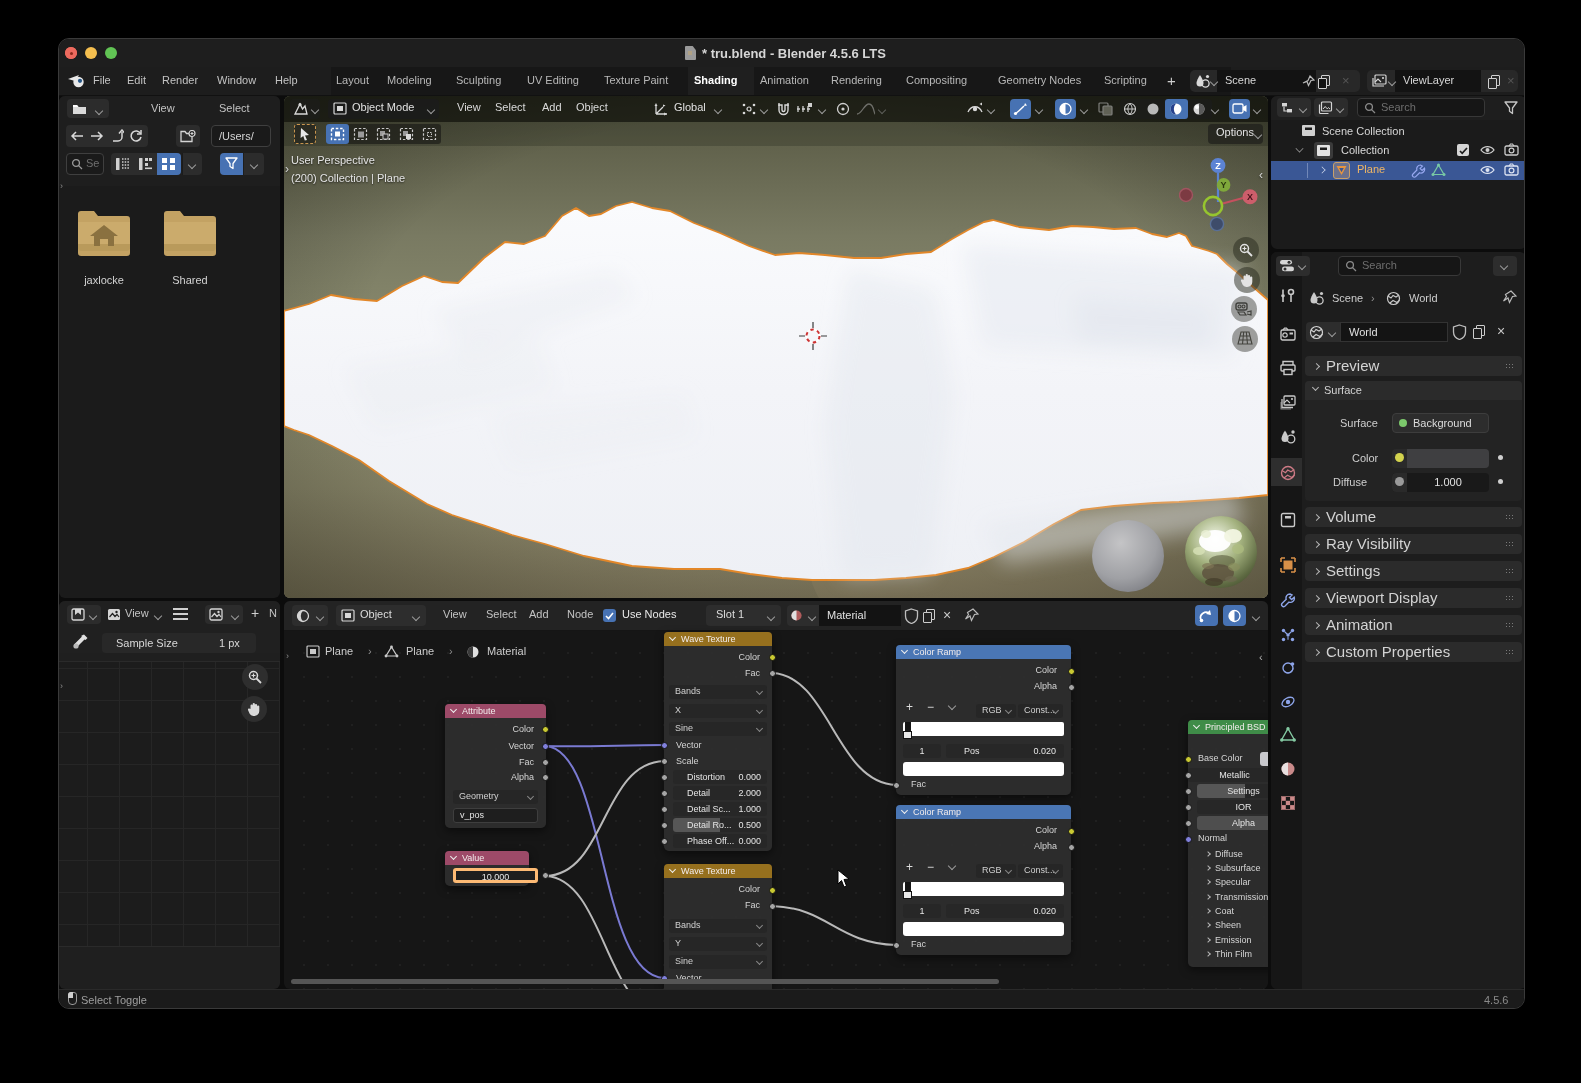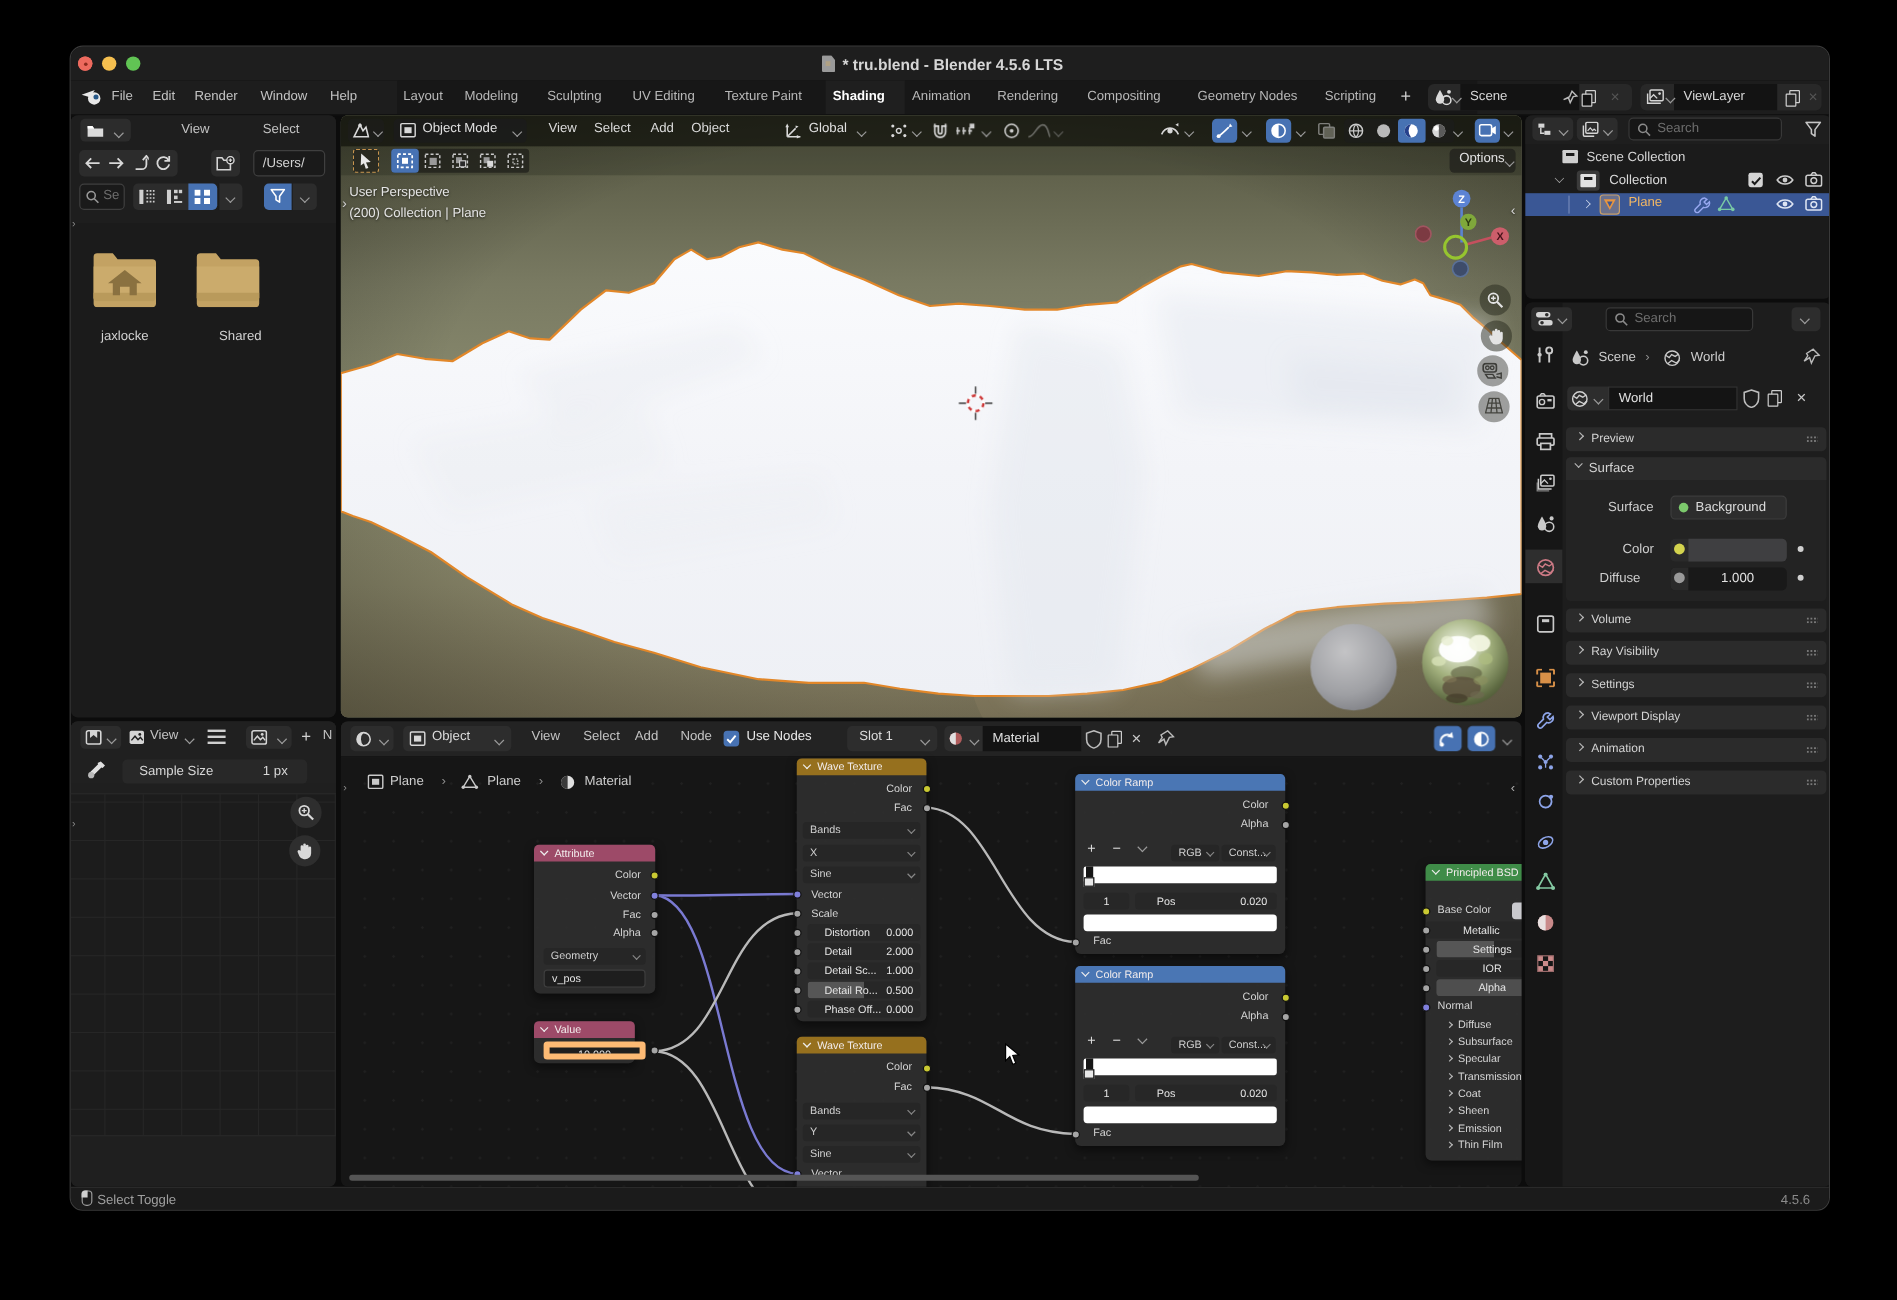--- a/index.html
+++ b/index.html
@@ -9,21 +9,21 @@
 .txt{color:#c3c3c3;font-size:11px;white-space:nowrap}
 .btxt{color:#b8b8b8;font-size:11px;white-space:nowrap}
 .ed{position:absolute;border-radius:6px;overflow:hidden}
 .chev{width:8px;height:8px}.chev:after{content:"";position:absolute;left:1px;top:1px;width:5px;height:5px;border-right:1.4px solid #9a9a9a;border-bottom:1.4px solid #9a9a9a;transform:rotate(45deg)}
 .fld{background:#1c1c1c;border:1px solid #3f3f3f;border-radius:4px;color:#d4d4d4}
 .btn{background:#2c2c2c;border-radius:4px}
 .bl{background:#4772b3}
 .sock{position:absolute;width:7px;height:7px;border-radius:50%;border:1px solid #111}
 .ndd{position:absolute;background:#262626;border-radius:3px;color:#d0d0d0;font-size:9px;line-height:13px;padding-left:6px}
 .ndd:after{content:"";position:absolute;right:5px;top:4px;width:4px;height:4px;border-right:1.2px solid #888;border-bottom:1.2px solid #888;transform:rotate(45deg)}
-.ph{position:absolute;left:4px;right:12px;height:20px;background:#2b2b2b;border-radius:4px;color:#d3d3d3;font-size:10px;line-height:20px}
+.ph{position:absolute;left:4px;right:12px;height:20px;background:#2b2b2b;border-radius:4px;color:#d3d3d3;font-size:15px;line-height:20px}
 .ph .dots{position:absolute;right:7px;top:7px;width:10px;height:6px;opacity:.55;background:radial-gradient(circle,#bbb 0.8px,transparent 1px) 0 0/3px 3px}
 .parr{display:inline-block;width:5px;height:5px;border-right:1.4px solid #b5b5b5;border-bottom:1.4px solid #b5b5b5;transform:rotate(-45deg);margin:0 7px 1px 9px;vertical-align:1px}
 .parrd{display:inline-block;width:5px;height:5px;border-right:1.4px solid #b5b5b5;border-bottom:1.4px solid #b5b5b5;transform:rotate(45deg);margin:0 6px 2px 8px;vertical-align:2px}
 .node{position:absolute;background:rgba(45,45,45,.97);border-radius:5px;box-shadow:0 3px 8px rgba(0,0,0,.5)}
 .nh{position:absolute;left:0;top:0;right:0;height:14px;border-radius:4px 4px 0 0;color:#f2ecec;font-size:9px;line-height:14px;padding-left:17px}
 .nh:before{content:"";position:absolute;left:6px;top:3px;width:4px;height:4px;border-right:1.3px solid #eee;border-bottom:1.3px solid #eee;transform:rotate(45deg)}
 .nlr{position:absolute;font-size:9px;color:#d5d5d5;text-align:right}
 .nll{position:absolute;font-size:9px;color:#d5d5d5}
 .sy{background:#c9c932}.sg{background:#a5a5a5}.sv{background:#8080dc}
 .nnum{position:absolute;background:#272727;border-radius:3px;color:#e5e5e5;font-size:9px;line-height:14px;overflow:hidden}
@@ -177,21 +177,21 @@
         <path d="M2 14 h52 v26 a3 3 0 0 1 -3 3 H5 a3 3 0 0 1 -3 -3Z" fill="#cbab6c"></path>
         <path d="M2 36 h52 v4 a3 3 0 0 1 -3 3 H5 a3 3 0 0 1 -3 -3Z" fill="#b99a5b"></path>
         <path d="M28 17 L14 28 h4 v10 h20 V28 h4 Z M24 38 v-7 h8 v7Z" fill="#8a7140"></path>
       </svg>
   <svg class="a" style="left:103px;top:112px" width="56" height="48" viewBox="0 0 56 48">
         <path d="M2 6 a3 3 0 0 1 3 -3 h13 l4 5 h29 a3 3 0 0 1 3 3 v34 a3 3 0 0 1 -3 3 H5 a3 3 0 0 1 -3 -3Z" fill="#c3a263"></path>
         <path d="M2 14 h52 v26 a3 3 0 0 1 -3 3 H5 a3 3 0 0 1 -3 -3Z" fill="#cbab6c"></path>
         <path d="M2 36 h52 v4 a3 3 0 0 1 -3 3 H5 a3 3 0 0 1 -3 -3Z" fill="#b99a5b"></path>
       </svg>
   <div class="a txt" style="left:17px;top:178px;width:56px;text-align:center;color:#d2d2d2">jaxlocke</div>
-  <div class="a txt" style="left:103px;top:178px;width:56px;text-align:right;color:#d2d2d2">Shared</div>
+  <div class="a txt" style="left:103px;top:178px;width:56px;text-align:center;color:#d2d2d2">Shared</div>
   <div class="a" style="left:1px;top:85px;color:#8a8a8a;font-size:9px">›</div>
 </div>
 
 <div class="ed" style="left:0;top:562px;width:221px;height:388px;background:#1f1f1f">
   <div class="a" style="left:0;top:0;width:221px;height:52px;background:#202020"></div>
   <div class="a btn" style="left:8px;top:4px;width:34px;height:19px"></div>
   <svg class="a" style="left:12px;top:7px" width="14" height="13" viewBox="0 0 14 13">
         <rect x="1" y="1" width="12" height="11" rx="1.5" fill="none" stroke="#d5d5d5" stroke-width="1.3"></rect>
         <path d="M4 1 v6 l3 -2.5 3 2.5 V1" fill="#d5d5d5"></path>
       </svg>
@@ -587,21 +587,21 @@
     <div class="nlr" style="right:12px;top:68px">Alpha</div>
     <div class="ndd" style="left:8px;top:86px;width:85px;height:14px">Geometry</div>
     <div class="nnum" style="left:8px;top:104px;width:85px;height:15px;background:#1e1e1e;border:1px solid #3e3e3e;padding-left:6px;line-height:13px">v_pos</div>
     <div class="sock sy" style="left:97px;top:22px"></div>
     <div class="sock sv" style="left:97px;top:38.5px"></div>
     <div class="sock sg" style="left:97px;top:54.5px"></div>
     <div class="sock sg" style="left:97px;top:70px"></div>
   </div>
   <div class="node" style="left:161px;top:250px;width:84px;height:35px">
     <div class="nh" style="background:#9d4a68">Value</div>
-    <div class="nnum" style="left:8px;top:17px;width:85px;height:15px;background:#1e1e1e;border:5px solid #fdba74;text-align:center;line-height:13px">10.000</div>
+    <div class="nnum" style="left:8px;top:17px;width:85px;height:15px;background:#1e1e1e;border:3px solid #fdba74;text-align:center;line-height:13px">10.000</div>
     <div class="sock sg" style="left:97px;top:21px"></div>
   </div>
   <div class="node" style="left:380px;top:31px;width:108px;height:219px">
     <div class="nh" style="background:#96701e">Wave Texture</div>
     <div class="nlr" style="right:12px;top:20px">Color</div>
     <div class="nlr" style="right:12px;top:36px">Fac</div>
     <div class="ndd" style="left:5px;top:53px;width:98px;height:14px">Bands</div>
     <div class="ndd" style="left:5px;top:72px;width:98px;height:14px">X</div>
     <div class="ndd" style="left:5px;top:90px;width:98px;height:14px">Sine</div>
     <div class="nll" style="left:12px;top:108px">Vector</div>

